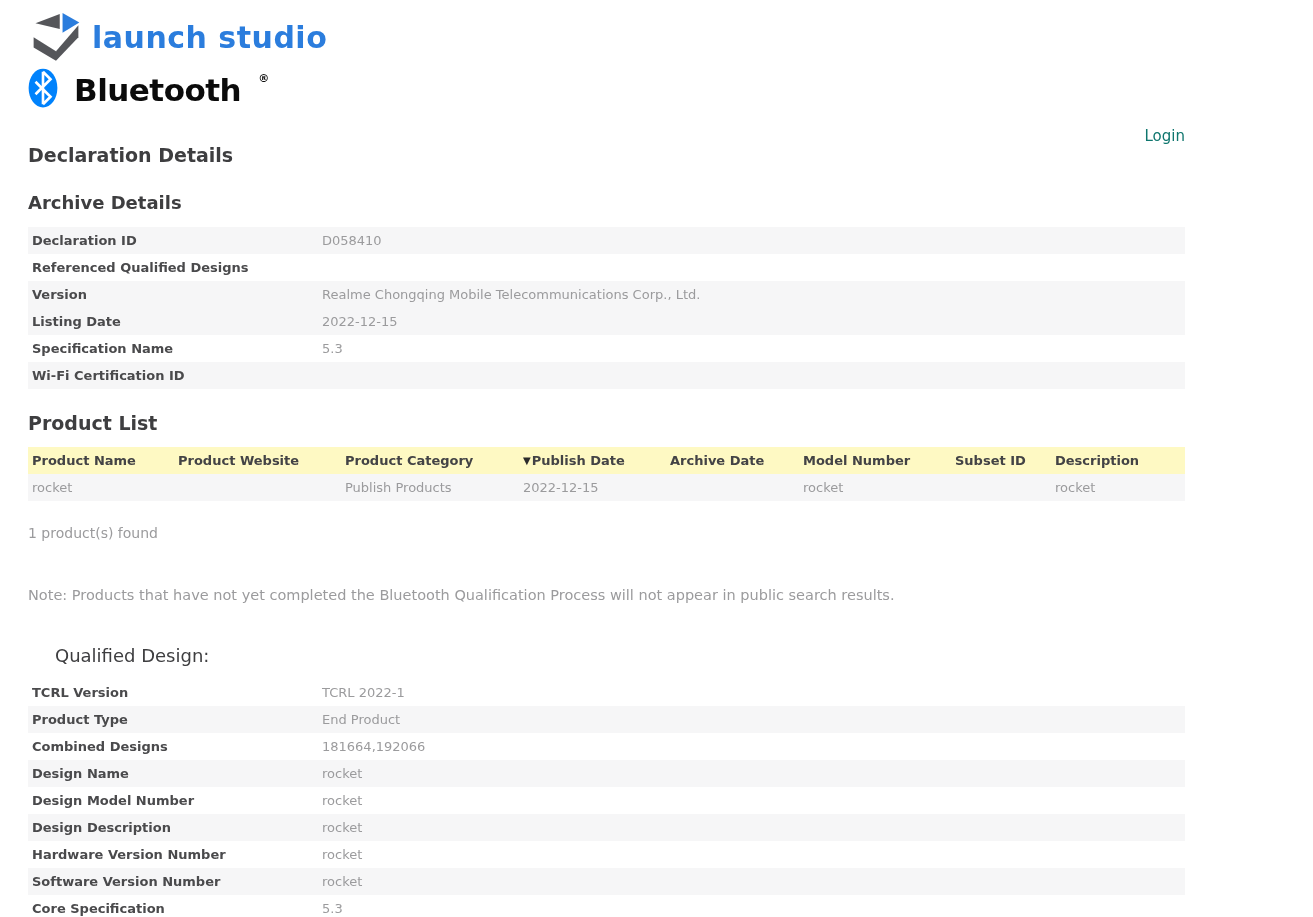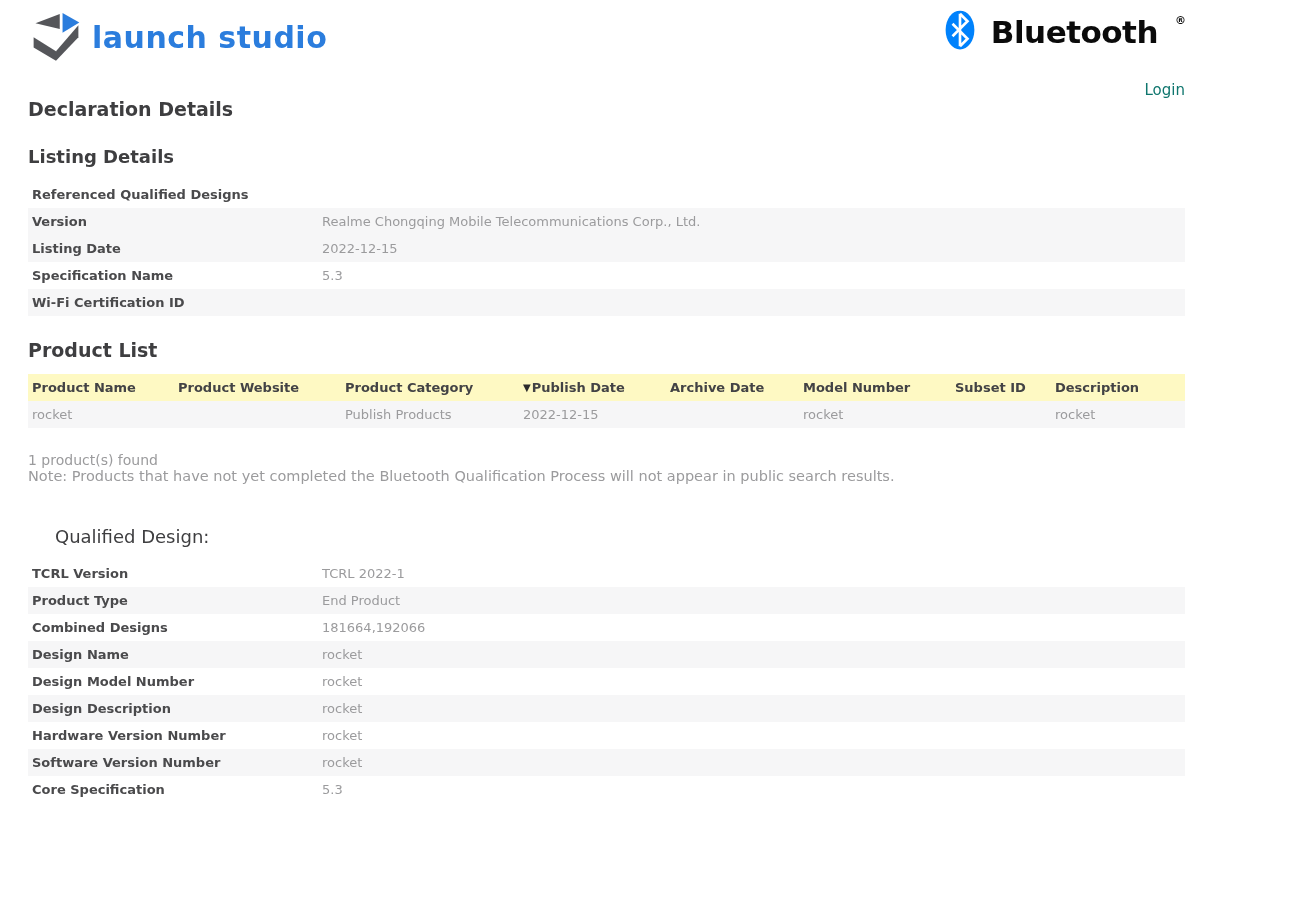--- a/index.html
+++ b/index.html
@@ -6,21 +6,21 @@
   html,body { background:#ffffff; }
   body {
     width:1313px; height:917px;
     font-family:"DejaVu Sans", sans-serif;
     color:#4a4a4c;
     overflow:hidden;
   }
   .container { width:1157px; margin-left:28px; }
 
   
-  .topbar { display:flex; justify-content:space-between; align-items:flex-start; padding-top:8px; }
+  .topbar { display:flex; justify-content:space-between; align-items:flex-start; padding-top:8px;flex-direction:column; }
   .brand { display:flex; align-items:center; gap:8px; }
   .brand-text { font-size:30px; font-weight:bold; color:#2b7ddd; letter-spacing:0.5px; }
   .bt-brand { display:flex; align-items:center; gap:16px; padding-top:2px;justify-content:center; }
   .bt-word { font-size:31px; font-weight:bold; color:#0b0b0b; letter-spacing:-0.5px; }
   .bt-reg { font-size:11px; color:#0b0b0b; vertical-align:top; position:relative; top:-12px; left:1px; font-weight:bold; }
 
   .login-row { text-align:right; margin-top:14px; height:18px; }
   .login-link { font-size:15px; color:#0f766e; text-decoration:none; cursor:pointer; }
 
   
@@ -41,21 +41,21 @@
   .prod-head { display:flex; align-items:center; height:27px; background:#fef9c3; }
   .prod-head .cell { font-size:13px; font-weight:bold; color:#434345; }
   .prod-row { display:flex; align-items:center; height:27px; background:#f6f6f7; }
   .prod-row .cell { font-size:13px; color:#9b9b9d; }
   .cell { padding-left:4px; overflow:hidden; white-space:nowrap; }
   .c1 { width:146px; } .c2 { width:167px; } .c3 { width:178px; } .c4 { width:147px; }
   .c5 { width:133px; } .c6 { width:152px; } .c7 { width:100px; } .c8 { width:134px; }
   .sort-caret { font-size:10px; color:#2b2b2b; margin-right:1px; position:relative; top:-1px; }
 
   .count-text { margin-top:24px; font-size:14px; color:#9b9b9d; }
-  .note-text  { font-size:14.5px; color:#9b9b9d; }
+  .note-text  { margin-top:46px; font-size:14.5px; color:#9b9b9d; }
 </style>
 </head>
 <body>
 
 <div class="container">
 
   <div class="topbar">
     <div class="brand">
       <span>
         <svg width="56" height="54" viewBox="0 0 60 55">
@@ -79,23 +79,27 @@
         <span class="bt-reg">®</span>
     </div>
   </div>
 
   <div class="login-row">
     <a class="login-link">Login</a>
   </div>
 
   <div class="h-page">Declaration Details</div>
 
-  <div class="h-sect">Listing Details</div>
+  <div class="h-sect">Archive Details</div>
 
   <div class="kv-table">
+    <div class="kv-row shaded">
+      <div class="kv-label">Declaration ID</div>
+      <div class="kv-value">D058410</div>
+    </div>
     <div class="kv-row">
       <div class="kv-label">Referenced Qualified Designs</div>
       <div class="kv-value"></div>
     </div>
     <div class="kv-row shaded">
       <div class="kv-label">Version</div>
       <div class="kv-value">Realme Chongqing Mobile Telecommunications Corp., Ltd.</div>
     </div>
     <div class="kv-row shaded">
       <div class="kv-label">Listing Date</div>

